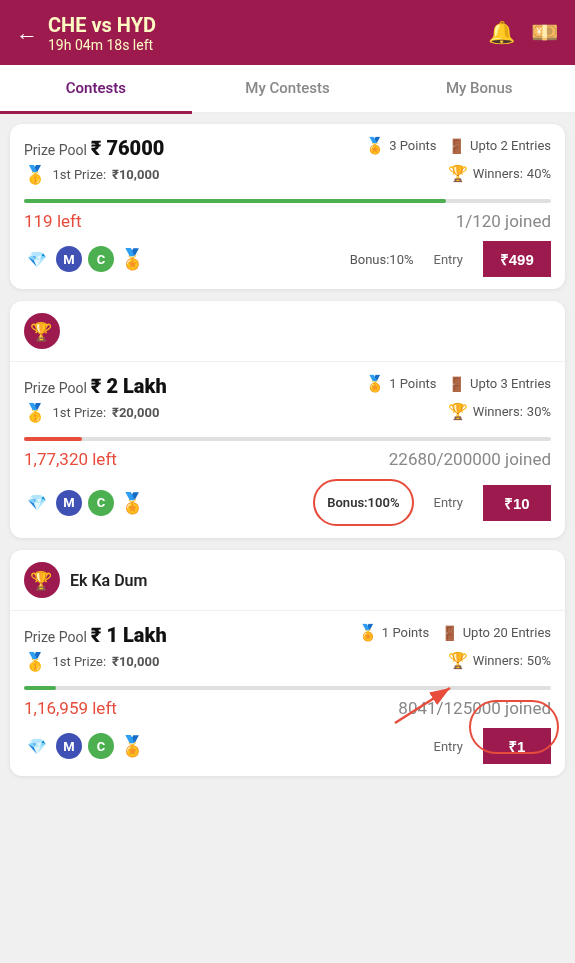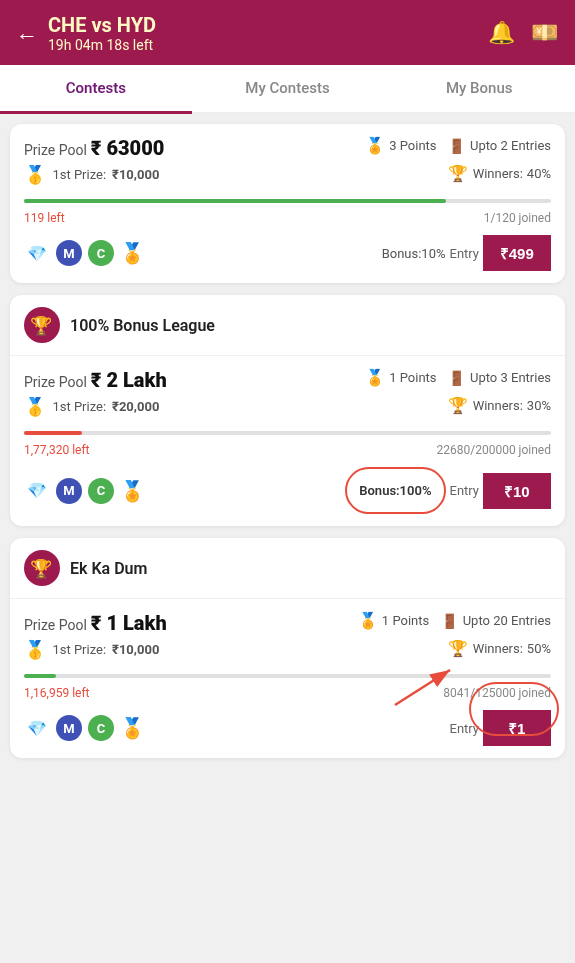--- a/index.html
+++ b/index.html
@@ -159,21 +159,21 @@
       background: #4caf50;
       border-radius: 2px;
     }
     .progress-bar.low {
       background: #4caf50;
     }
 
     .spots-row {
       display: flex;
       justify-content: space-between;
-      font-size: 12px;
+      font-size: 17px;
       color: #e74c3c;
       margin-bottom: 10px;
       text-align: center;
     }
     .spots-right {
       color: #888;
     }
 
     .entry-row {
       display: flex;
@@ -221,21 +221,21 @@
       font-size: 20px;
     }
     .bonus-text {
       font-size: 13px;
       color: #555;
     }
 
     .entry-btn-wrap {
       display: flex;
       align-items: center;
-      gap: 4px;
+      gap: 20px;
     }
     .entry-label {
       font-size: 13px;
       color: #666;
     }
     .entry-btn {
       background: #9c1a4e;
       color: white;
       border: none;
       border-radius: 0;
@@ -295,21 +295,21 @@
 <div class="content">
 
   <div class="contest-card">
     <div class="contest-body">
       <div class="prize-row">
         <div>
           <span style="font-size:14px;color:#555;">Prize Pool</span>
           <span style="font-size:14px;color:#555;"> </span>
           <strong style="font-size:20px;font-weight:900;color:#111;">
             <span>₹</span>
-            <span>63000</span>
+            <span>76000</span>
           </strong>
         </div>
         <div class="prize-meta">
           <div class="prize-meta-item">
             <span style="font-size:16px;">🏅</span>
             <span>3 Points</span>
           </div>
           <div class="prize-meta-item">
             <span style="font-size:14px;">🚪</span>
             <span>Upto 2 Entries</span>
@@ -349,21 +349,20 @@
         </div>
       </div>
     </div>
   </div>
 
   <div class="contest-card card-relative" style="position:relative;">
     <div class="contest-header">
       <div class="contest-header-icon">
         <span style="font-size:18px;">🏆</span>
       </div>
-      <span class="contest-header-title">100% Bonus League</span>
     </div>
     <div class="contest-body">
       <div class="prize-row">
         <div>
           <span style="font-size:14px;color:#555;">Prize Pool</span>
           <span style="font-size:14px;color:#555;"> </span>
           <strong style="font-size:20px;font-weight:900;color:#111;">
             <span>₹</span>
             <span>2 Lakh</span>
           </strong>

